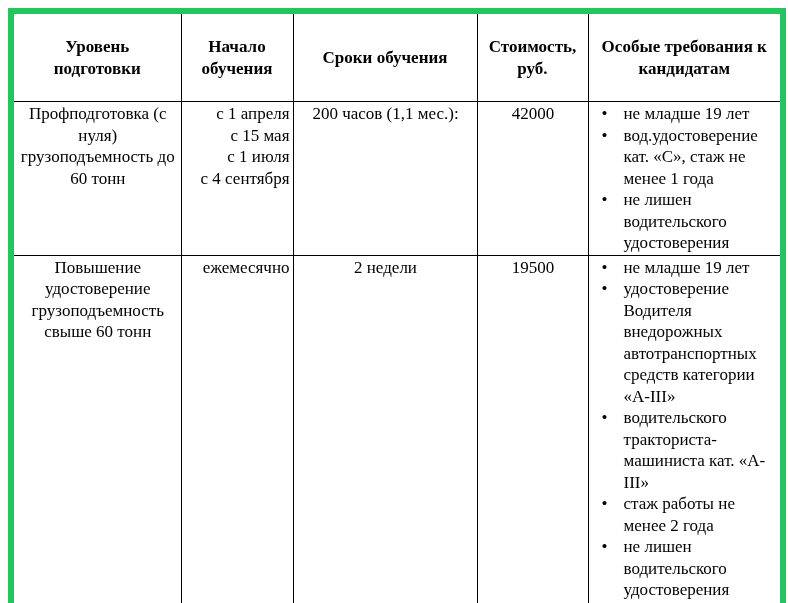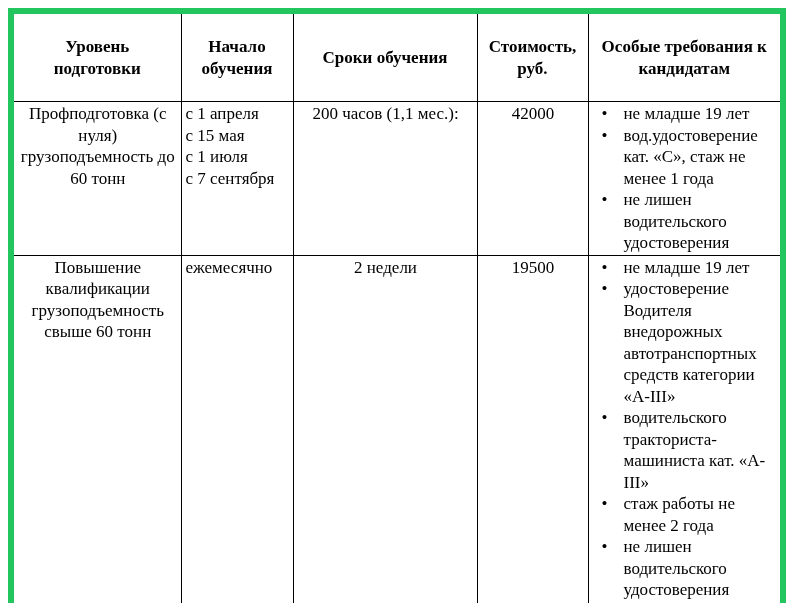--- a/index.html
+++ b/index.html
@@ -57,21 +57,21 @@
   ul.reqs li {
     position: relative;
     padding-left: 31px;
   }
   ul.reqs li::before {
     content: "\2022";
     position: absolute;
     left: 9px;
     top: 0;
   }
-  .start-lines div { text-align: left; }
+  .start-lines div { text-align: right; }
 </style>
 </head>
 <body>
 
 <div class="page">
   <table class="doc-table">
     <colgroup>
       <col style="width:170px">
       <col style="width:112px">
       <col style="width:184px">
@@ -91,36 +91,36 @@
       <tr class="row-1">
         <td class="cell cell-level">
           <span>Профподготовка (с нуля)</span>
           <div class="level-bold">грузоподъемность до 60 тонн</div>
         </td>
         <td class="cell cell-center">
           <div class="start-lines">
               <div>с 1 апреля</div>
               <div>с 15 мая</div>
               <div>с 1 июля</div>
-              <div>с 7 сентября</div>
+              <div>с 4 сентября</div>
             </div>
         </td>
         <td class="cell cell-center">200 часов (1,1 мес.):</td>
         <td class="cell cell-center">42000</td>
         <td class="cell">
           <ul class="reqs">
               <li>не младше 19 лет</li>
               <li>вод.удостоверение кат. «С», стаж не менее 1 года</li>
               <li>не лишен водительского удостоверения</li>
             </ul>
         </td>
       </tr>
       <tr class="row-2">
         <td class="cell cell-level">
-          <span>Повышение квалификации</span>
+          <span>Повышение удостоверение</span>
           <div class="level-bold">грузоподъемность свыше 60 тонн</div>
         </td>
         <td class="cell cell-center">
           <div class="start-lines">
               <div>ежемесячно</div>
             </div>
         </td>
         <td class="cell cell-center">2 недели</td>
         <td class="cell cell-center">19500</td>
         <td class="cell">

